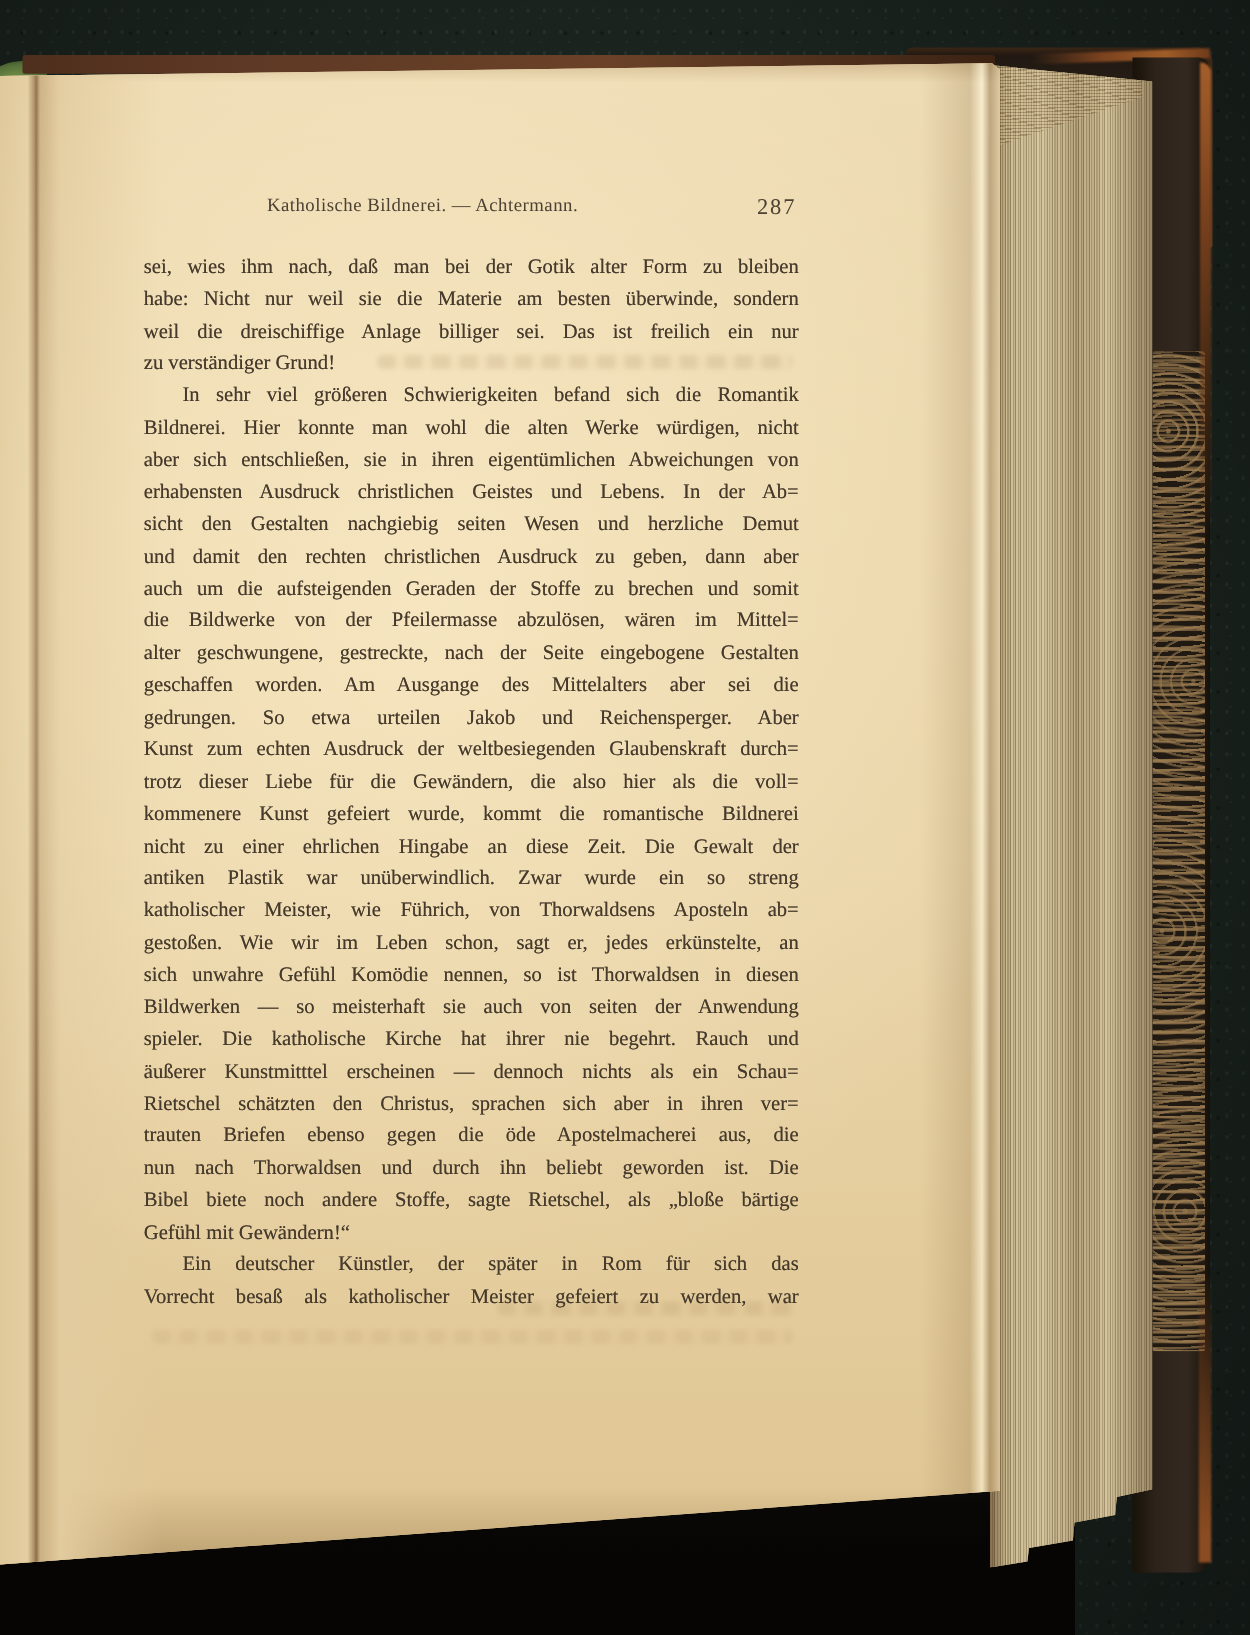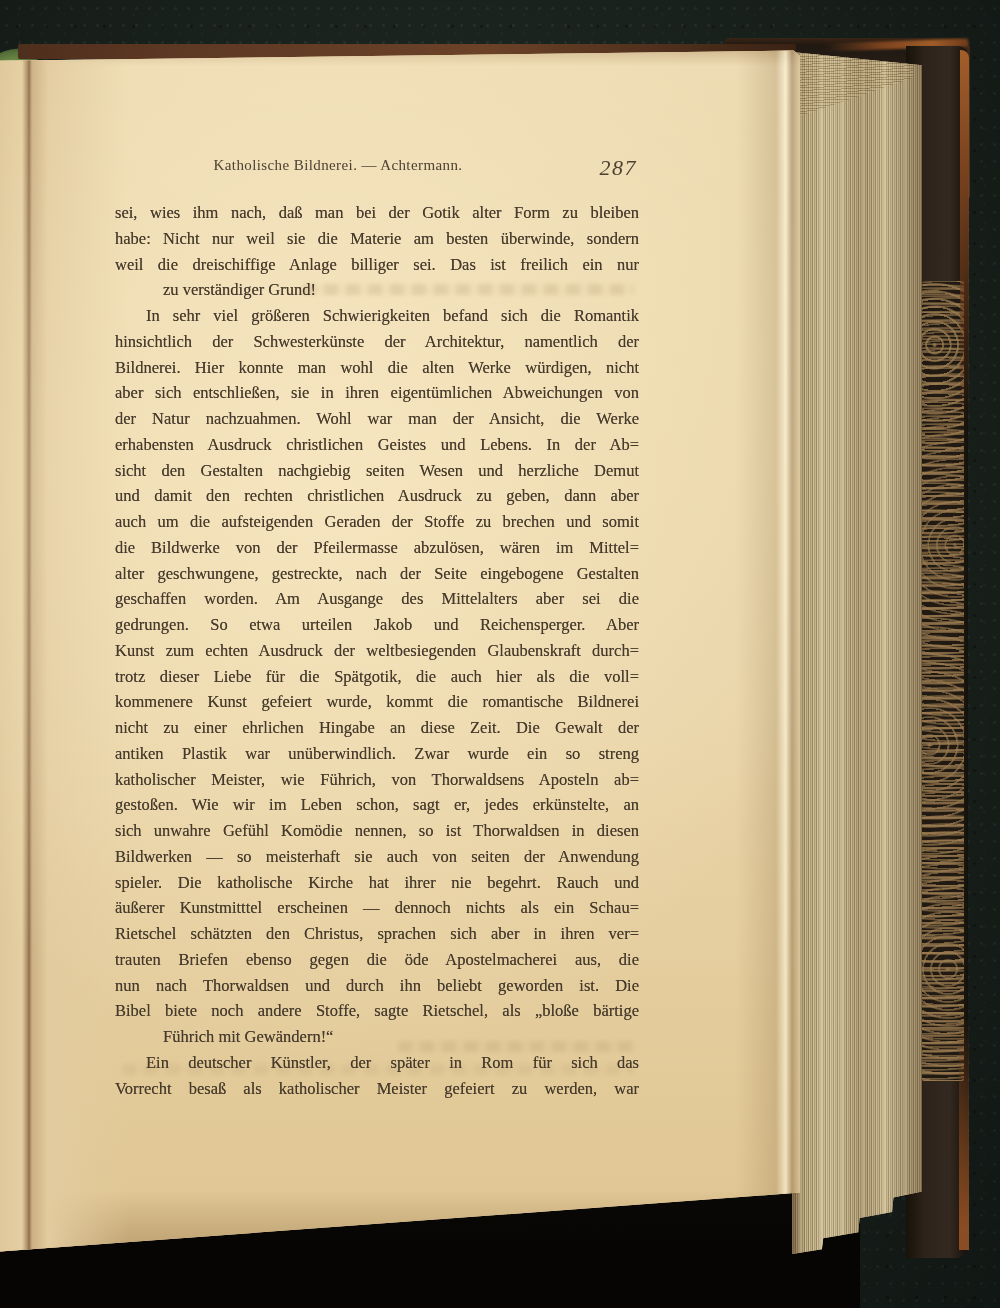--- a/index.html
+++ b/index.html
@@ -105,28 +105,28 @@
     background:repeating-linear-gradient(90deg, rgba(146,115,74,.30) 0 14px, rgba(146,115,74,.06) 14px 22px);}
   .ghost1{left:302px;top:284px;width:332px;height:11px;opacity:.55;}
   .ghost2{left:398px;top:1041px;width:238px;height:11px;opacity:.45;}
   .ghost3{left:122px;top:1064px;width:512px;height:11px;opacity:.32;}
   
   .text-col{position:absolute;left:115px;top:150px;width:524px;color:#453a2c;}
   .running-title{
     position:absolute;left:0;top:7px;width:446px;text-align:center;
     font-size:15px;letter-spacing:.4px;color:#4d4133;
   }
-  .page-number{position:absolute;right:2px;top:5px;font-size:22px;letter-spacing:1.5px;color:#4d4133;font-style:italic;}
+  .page-number{position:absolute;right:2px;top:5px;font-size:18px;letter-spacing:1.5px;color:#4d4133;}
   .body-text{position:absolute;left:0;top:50px;width:524px;}
   .line{
     font-size:16.5px;line-height:25.75px;height:25.75px;
     text-align:justify;text-align-last:justify;white-space:nowrap;
     text-shadow:0 0 .4px rgba(62,48,32,.65);
   }
-  .line.endline{text-align-last:left;margin-left:48px;}
+  .line.endline{text-align-last:left;}
   .line.indent{text-indent:31px;}
 </style>
 </head>
 <body>
 
 <div class="scene">
   <div class="backdrop"></div>
   <div class="shadow-under"></div>
   <div class="cover-top"></div>
   <div class="cover-right">
@@ -143,45 +143,43 @@
   <div class="ghost ghost3"></div>
   <div class="text-col">
     <div class="running-title">Katholische Bildnerei. — Achtermann.</div>
     <div class="page-number">287</div>
     <div class="body-text" id="bodyText">
         <div class="line">sei, wies ihm nach, daß man bei der Gotik alter Form zu bleiben</div>
         <div class="line">habe: Nicht nur weil sie die Materie am besten überwinde, sondern</div>
         <div class="line">weil die dreischiffige Anlage billiger sei. Das ist freilich ein nur</div>
         <div class="line endline">zu verständiger Grund!</div>
         <div class="line indent">In sehr viel größeren Schwierigkeiten befand sich die Romantik</div>
-        <div class="line">hinsichtlich der Schwesterkünste der Architektur, namentlich der</div>
         <div class="line">Bildnerei. Hier konnte man wohl die alten Werke würdigen, nicht</div>
         <div class="line">aber sich entschließen, sie in ihren eigentümlichen Abweichungen von</div>
-        <div class="line">der Natur nachzuahmen. Wohl war man der Ansicht, die Werke</div>
         <div class="line">erhabensten Ausdruck christlichen Geistes und Lebens. In der Ab=</div>
         <div class="line">sicht den Gestalten nachgiebig seiten Wesen und herzliche Demut</div>
         <div class="line">und damit den rechten christlichen Ausdruck zu geben, dann aber</div>
         <div class="line">auch um die aufsteigenden Geraden der Stoffe zu brechen und somit</div>
         <div class="line">die Bildwerke von der Pfeilermasse abzulösen, wären im Mittel=</div>
         <div class="line">alter geschwungene, gestreckte, nach der Seite eingebogene Gestalten</div>
         <div class="line">geschaffen worden. Am Ausgange des Mittelalters aber sei die</div>
         <div class="line">gedrungen. So etwa urteilen Jakob und Reichensperger. Aber</div>
         <div class="line">Kunst zum echten Ausdruck der weltbesiegenden Glaubenskraft durch=</div>
-        <div class="line">trotz dieser Liebe für die Spätgotik, die auch hier als die voll=</div>
+        <div class="line">trotz dieser Liebe für die Gewändern, die also hier als die voll=</div>
         <div class="line">kommenere Kunst gefeiert wurde, kommt die romantische Bildnerei</div>
         <div class="line">nicht zu einer ehrlichen Hingabe an diese Zeit. Die Gewalt der</div>
         <div class="line">antiken Plastik war unüberwindlich. Zwar wurde ein so streng</div>
         <div class="line">katholischer Meister, wie Führich, von Thorwaldsens Aposteln ab=</div>
         <div class="line">gestoßen. Wie wir im Leben schon, sagt er, jedes erkünstelte, an</div>
         <div class="line">sich unwahre Gefühl Komödie nennen, so ist Thorwaldsen in diesen</div>
         <div class="line">Bildwerken — so meisterhaft sie auch von seiten der Anwendung</div>
         <div class="line">spieler. Die katholische Kirche hat ihrer nie begehrt. Rauch und</div>
         <div class="line">äußerer Kunstmitttel erscheinen — dennoch nichts als ein Schau=</div>
         <div class="line">Rietschel schätzten den Christus, sprachen sich aber in ihren ver=</div>
         <div class="line">trauten Briefen ebenso gegen die öde Apostelmacherei aus, die</div>
         <div class="line">nun nach Thorwaldsen und durch ihn beliebt geworden ist. Die</div>
         <div class="line">Bibel biete noch andere Stoffe, sagte Rietschel, als „bloße bärtige</div>
-        <div class="line endline">Führich mit Gewändern!“</div>
+        <div class="line endline">Gefühl mit Gewändern!“</div>
         <div class="line indent">Ein deutscher Künstler, der später in Rom für sich das</div>
         <div class="line">Vorrecht besaß als katholischer Meister gefeiert zu werden, war</div>
       </div>
   </div>
 </div>
 
 </body></html>

